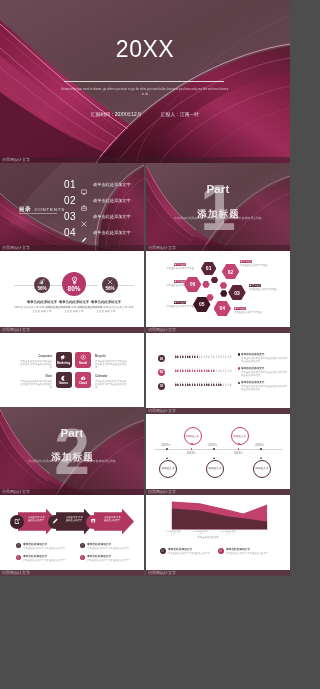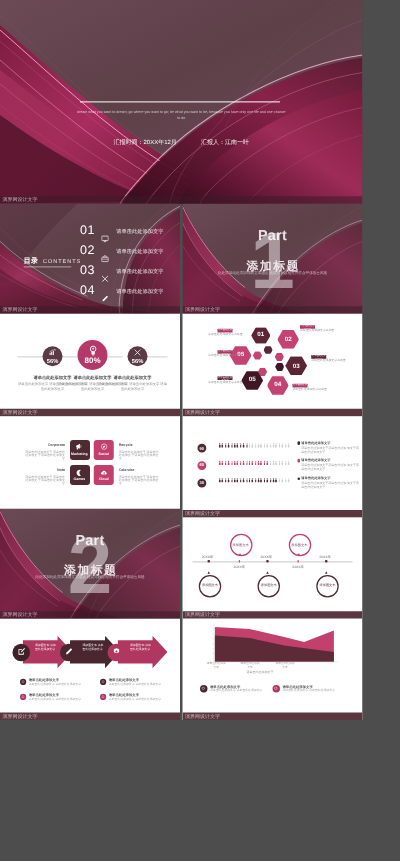--- a/index.html
+++ b/index.html
@@ -203,20 +203,21 @@
       <path d="M290 44 C 234 52 166 86 122 132 C 108 147 100 156 96 163" stroke="#f4abcb" stroke-width="0.85" fill="none" opacity="0.9"></path>
       <path d="M290 58 C 238 66 176 98 136 140 C 126 151 120 158 117 163" stroke="#e58bb5" stroke-width="0.5" fill="none" opacity="0.6"></path>
       <path d="M290 86 C 248 94 200 120 170 150 C 164 156 161 160 160 163" stroke="#dc7fa9" stroke-width="0.5" fill="none" opacity="0.5"></path>
       <path d="M290 108 C 256 116 220 138 200 160" stroke="#c96e97" stroke-width="0.4" fill="none" opacity="0.38"></path>
 
       <path d="M290 16 C 240 34 182 80 148 134 C 141 146 137 156 136 163" stroke="#8c6073" stroke-width="0.55" fill="none" opacity="0.5"></path>
       <path d="M268 0 C 232 26 198 64 180 102" stroke="#7d5568" stroke-width="0.5" fill="none" opacity="0.4"></path>
       <path d="M200 0 C 176 22 158 46 148 70" stroke="#6e4c5c" stroke-width="0.45" fill="none" opacity="0.3"></path>
     </g>
   </svg>
+  <div class="year">20XX</div>
   <div class="ul"></div>
   <div class="eng">dream what you want to dream; go where you want to go; be what you want to be, because you have only one life and one chance to do</div>
   <div class="meta">
     <span><i>汇报时间：</i><b>20XX年12月</b></span>
     <span><i>汇报人：</i><b>江南一叶</b></span>
   </div>
   <div class="wmbar"></div>
   <div class="wmtxt">演界网设计文字</div>
 </div>
 

